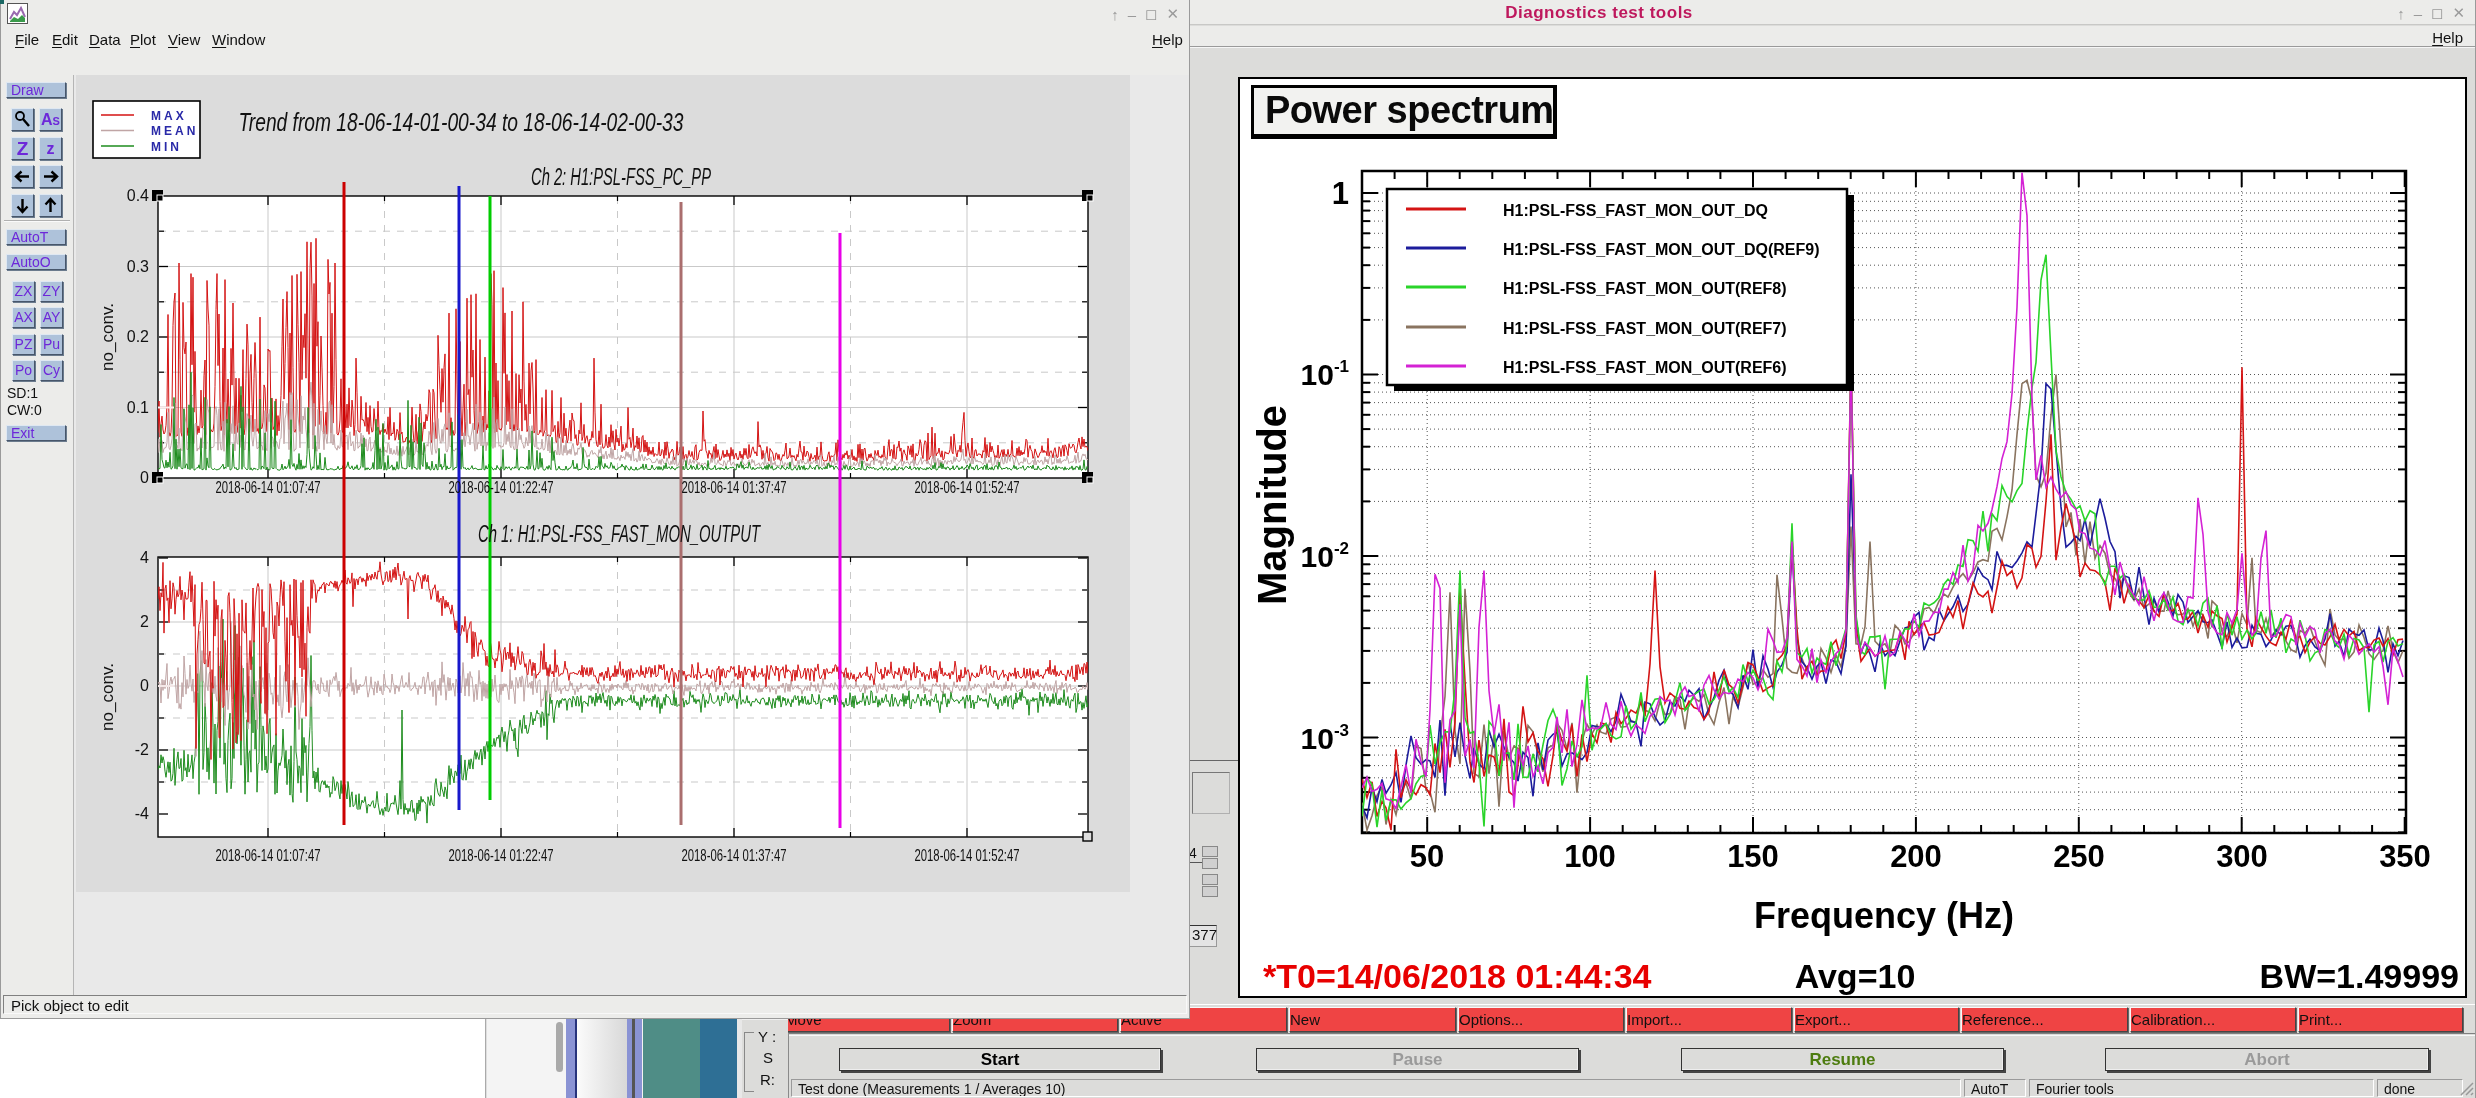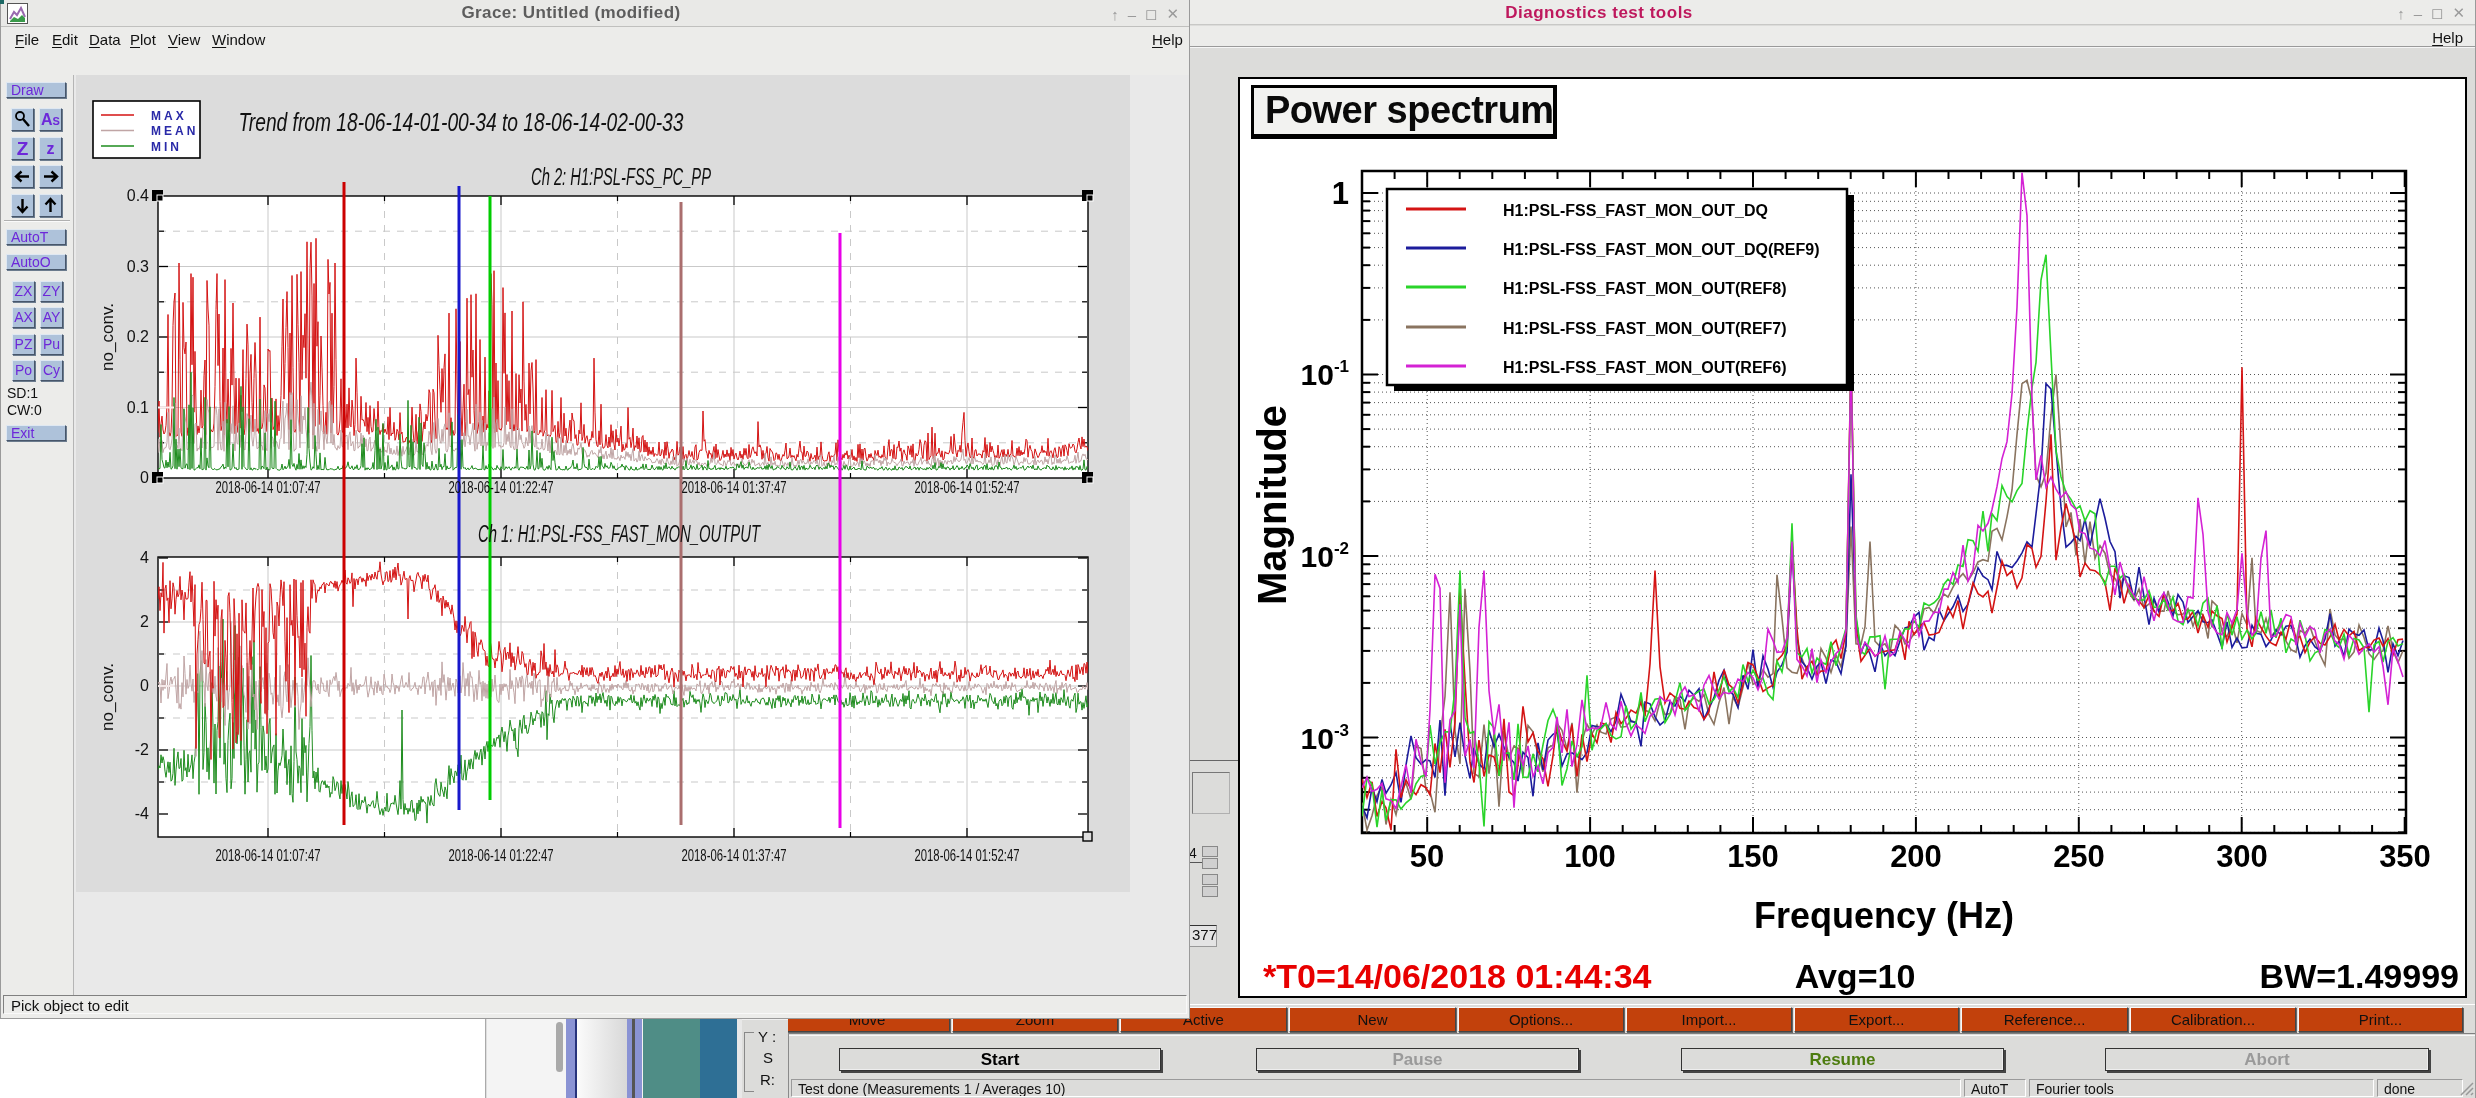--- a/index.html
+++ b/index.html
@@ -11,23 +11,23 @@
 .winbtns{top:5px;height:16px;color:#9a9a9a;font-size:15px;letter-spacing:0;display:flex;gap:9px;align-items:center}
 #dtt-menu{left:0;top:26px;right:0;height:22px;background:#ececea}
 #dtt-menu .help{position:absolute;right:12px;top:3px;font-size:15px;color:#111}
 #dtt-menu .line{position:absolute;left:0;right:0;bottom:0;height:2px;border-top:1px solid #9a9a9a;border-bottom:1px solid #f6f6f6}
 .u{text-decoration:underline;text-underline-offset:2px}
 #dtt-panel{left:449px;top:77px;width:1229px;height:921px;background:#fff;border:2px solid #000}
 #ps-box{left:462px;top:85px;width:306px;height:54px;background:#f2f2f0;border:3px solid #000;border-right-width:4px;border-bottom-width:5px}
 #ps-box .t{font-size:38px;font-weight:bold;color:#0a0a0a;line-height:45px;padding-left:11px;letter-spacing:-.5px;white-space:nowrap}
 
 #tabrow{left:0px;top:1004px;right:0;height:28px;background:#dcdcda;border-top:1px solid #fff}
-.tabbtn{position:absolute;top:2px;height:25px;background:#c2410c;border:1px solid #444;
+.tabbtn{position:absolute;top:2px;height:25px;background:#ef4444;border:1px solid #444;
  border-top-color:#f8f8f8;border-left-color:#f8f8f8;box-shadow:1px 1px 0 #666;
- font-size:15px;color:#111;text-align:center;line-height:23px}
+ font-size:15px;color:#111;text-align:left;line-height:23px}
 #groove{left:0;top:1033px;right:0;height:3px;border-top:1px solid #808080;border-bottom:1px solid #f8f8f8}
 #startrow{left:0;top:1036px;right:0;height:42px;background:#dcdcda}
 .bigbtn{position:absolute;top:12px;height:23px;background:#dcdcda;border:1px solid #333;
  box-shadow:2px 2px 0 #444, -1px -1px 0 #eee inset;
  font-size:17px;font-weight:bold;text-align:center;line-height:21px}
 #statusrow{left:0;top:1078px;right:0;height:20px;background:#dcdcda;font-size:14px;color:#111}
 .sfield{position:absolute;top:1px;height:18px;border:1px solid #fff;border-top-color:#9a9a9a;border-left-color:#9a9a9a;
  padding:1px 6px 0 6px;white-space:nowrap;overflow:hidden}
 
 .frag{position:absolute;background:#dcdcda}
@@ -346,23 +346,20 @@
   <div class="abs" style="left:250px;top:0;width:5px;height:79px;background:#e8e8e8"></div>
 </div>
 <div id="ysr" class="abs">
   <div class="abs" style="left:2px;top:12px;width:10px;height:60px;border:1px solid #888;border-right:none"></div>
   <div class="abs" style="left:16px;top:8px">Y :</div>
   <div class="abs" style="left:21px;top:29px">S</div>
   <div class="abs" style="left:18px;top:51px">R:</div>
 </div>
 
 <div id="grace" class="abs">
-  <div id="g-title" class="abs">
-      <div class="t">Grace: Untitled (modified)</div>
-    </div>
   <div id="g-icon" class="abs"><svg width="19" height="19">
         <path d="M2 15 6 8 9 11 13 4 17 13" stroke="#9a6ab0" stroke-width="2" fill="none"></path>
         <path d="M2 17 6 13 10 15 14 11 17 14 17 18 2 18z" fill="#3a9a4a"></path>
       </svg></div>
   <div class="winbtns abs" style="right:10px;top:6px">
       <span>↑</span>
       <span>–</span>
       <span>◻</span>
       <span>✕</span>
     </div>

